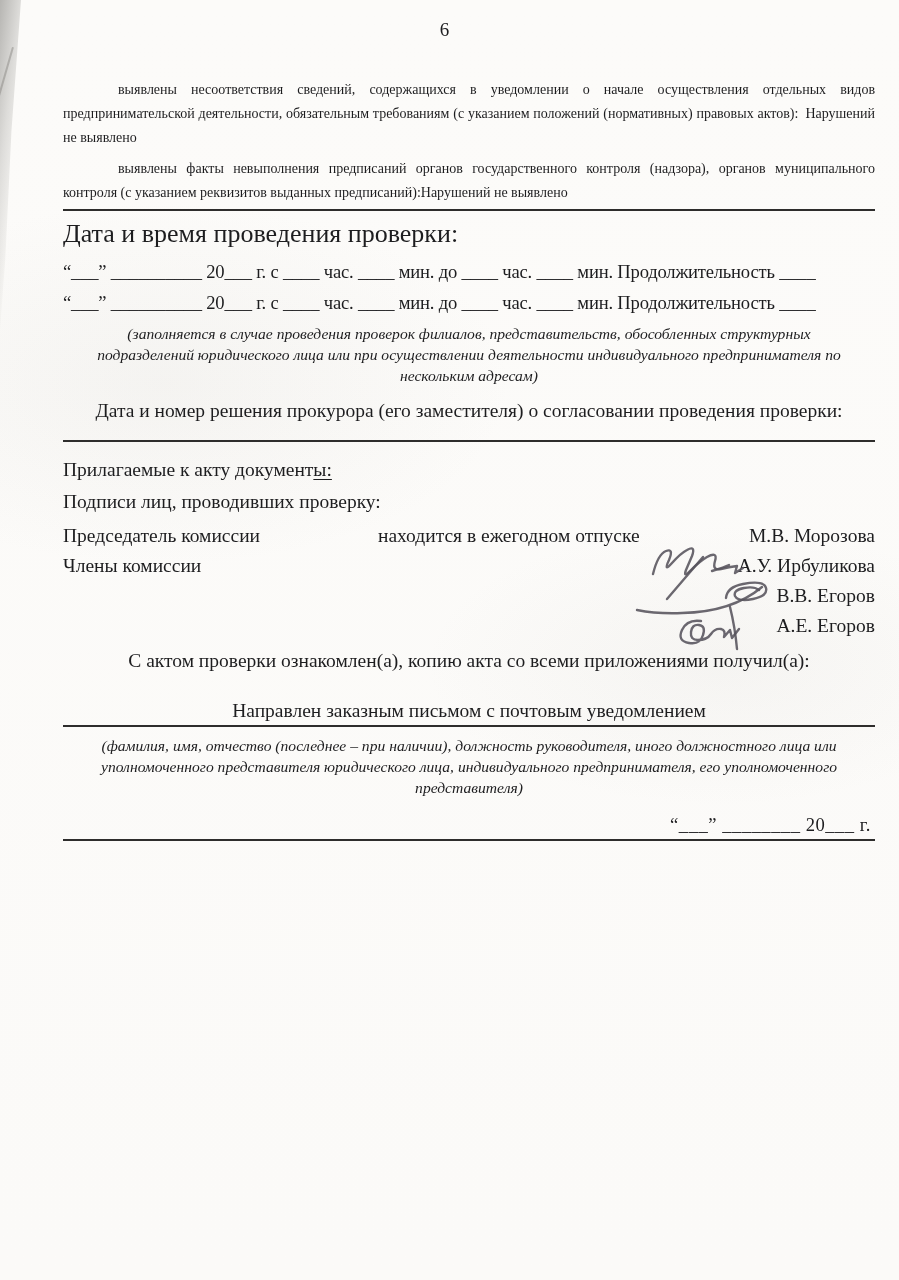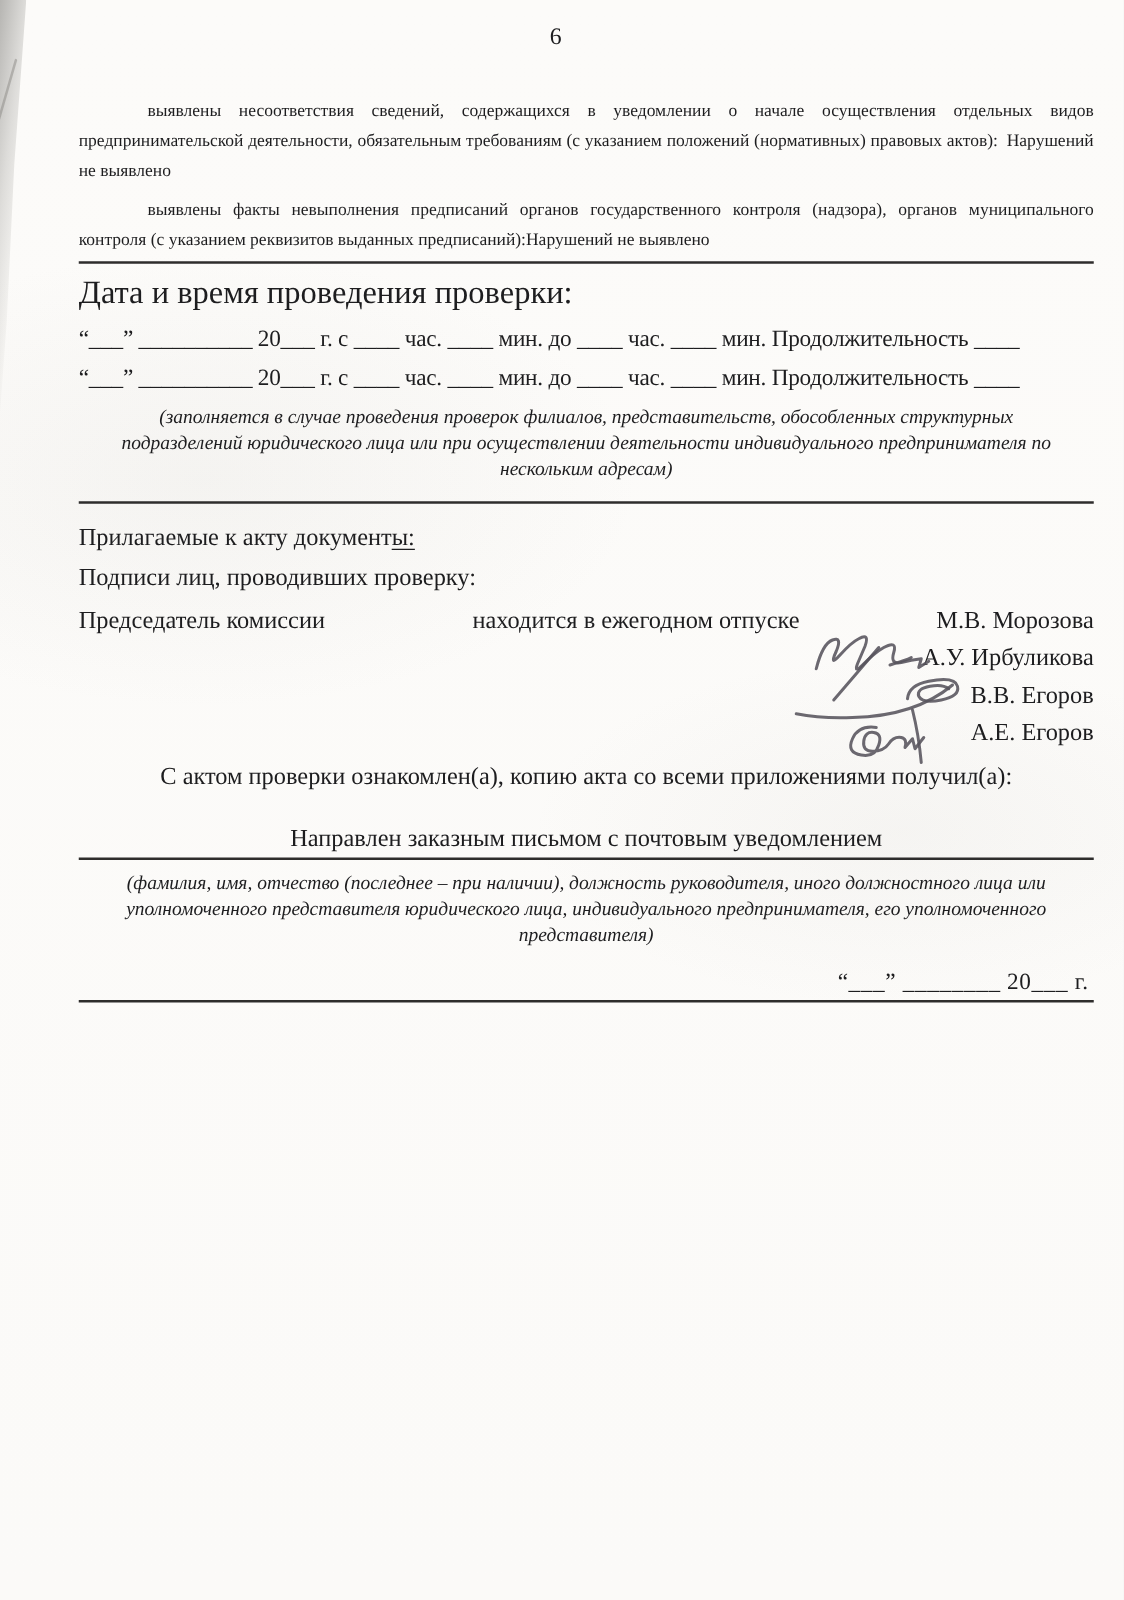--- a/index.html
+++ b/index.html
@@ -86,20 +86,21 @@
 
     <hr class="rule r1">
 
     <p class="h-time">Дата и время проведения проверки:</p>
 
     <div class="dateline">“___” __________ 20___ г. с ____ час. ____ мин. до ____ час. ____ мин. Продолжительность ____</div>
     <div class="dateline" style="margin-top:0">“___” __________ 20___ г. с ____ час. ____ мин. до ____ час. ____ мин. Продолжительность ____</div>
 
     <p class="smallnote n1">(заполняется в случае проведения проверок филиалов, представительств,  обособленных структурных подразделений юридического лица или  при осуществлении деятельности индивидуального предпринимателя по нескольким адресам)</p>
 
+    <p class="h-prok">Дата и номер решения прокурора (его заместителя) о согласовании проведения проверки:</p>
 
     <hr class="rule r2">
 
 
     <p class="attach"><span>Прилагаемые к акту документ</span><span class="u">ы:</span></p>
 
     <p class="signs-head">Подписи лиц, проводивших проверку:</p>
 
     <div class="sig-block">
       <svg class="sig-svg" width="812" height="138" viewBox="0 0 812 138" aria-hidden="true">
@@ -120,20 +121,21 @@
           <path d="M667,86 q5,20 7,42"></path>
         </g>
       </svg>
 
       <div class="srow">
         <span class="slabel">Председатель комиссии</span>
         <span class="snote">находится в ежегодном отпуске</span>
         <span class="sname">М.В. Морозова</span>
       </div>
       <div class="srow">
+        <span class="slabel">Члены комиссии</span>
         <span class="sname">А.У. Ирбуликова</span>
       </div>
       <div class="srow">
         <span class="sname">В.В. Егоров</span>
       </div>
       <div class="srow">
         <span class="sname">А.Е. Егоров</span>
       </div>
     </div>
 

